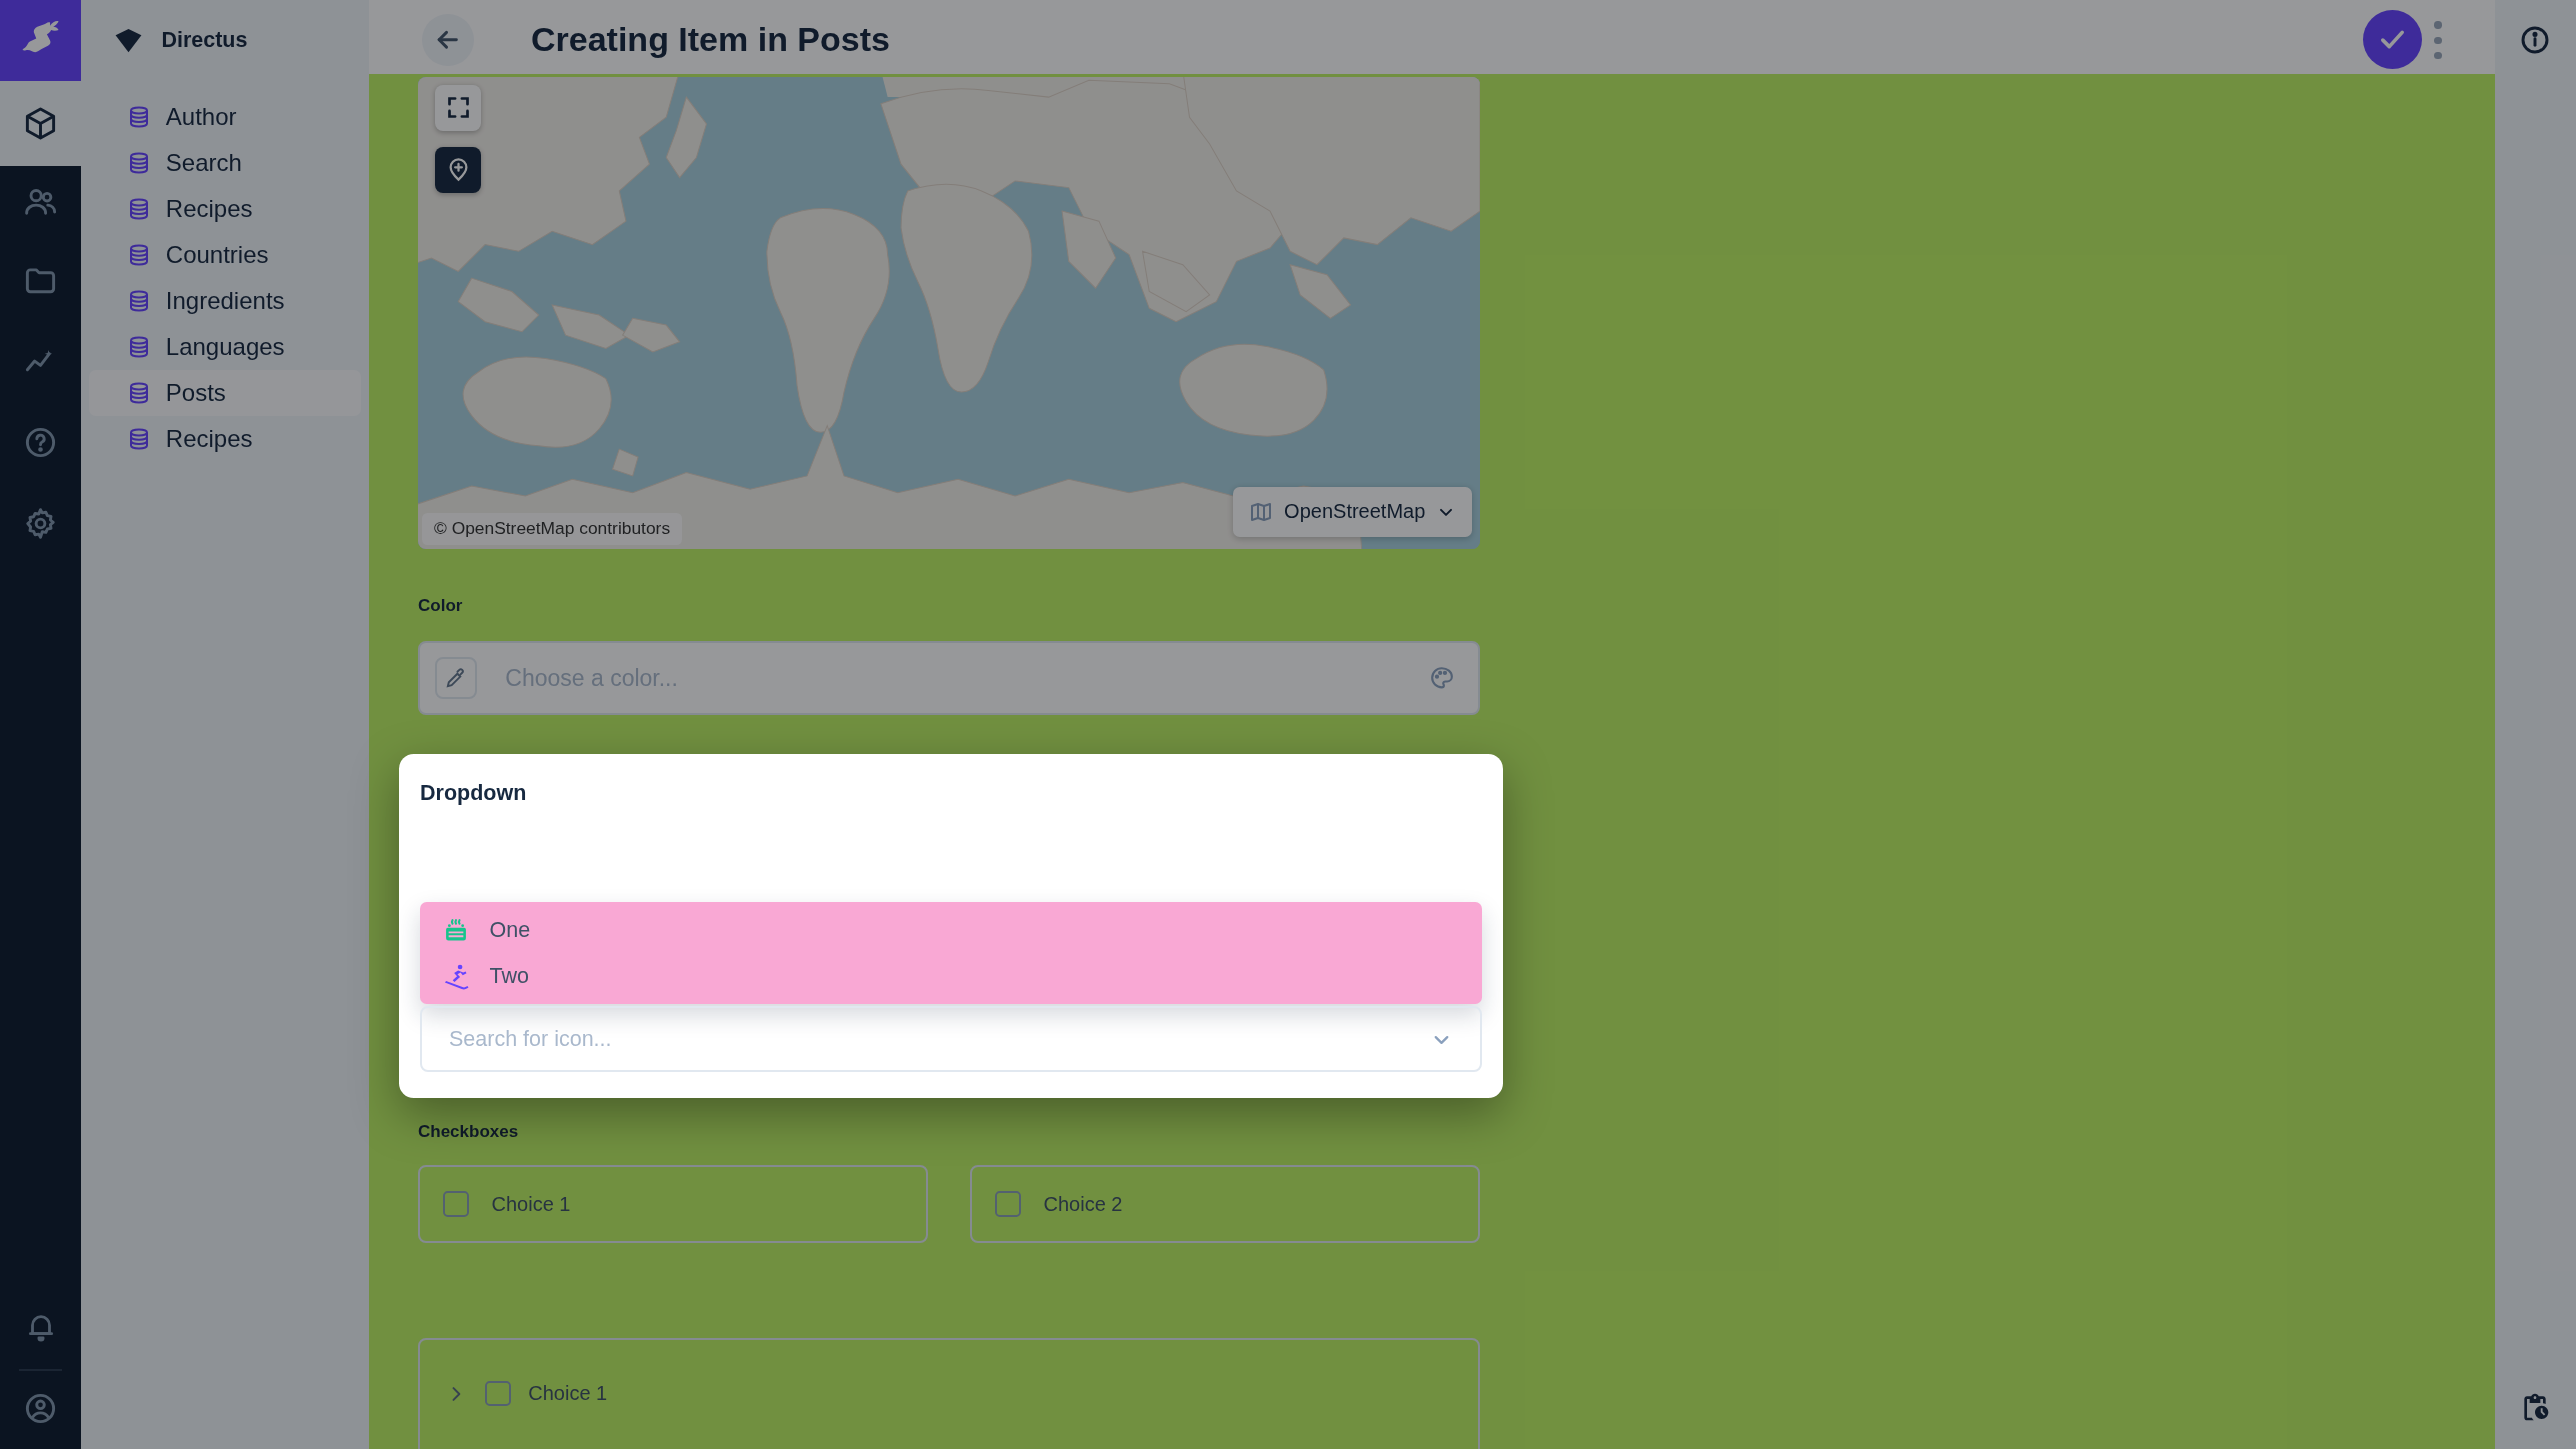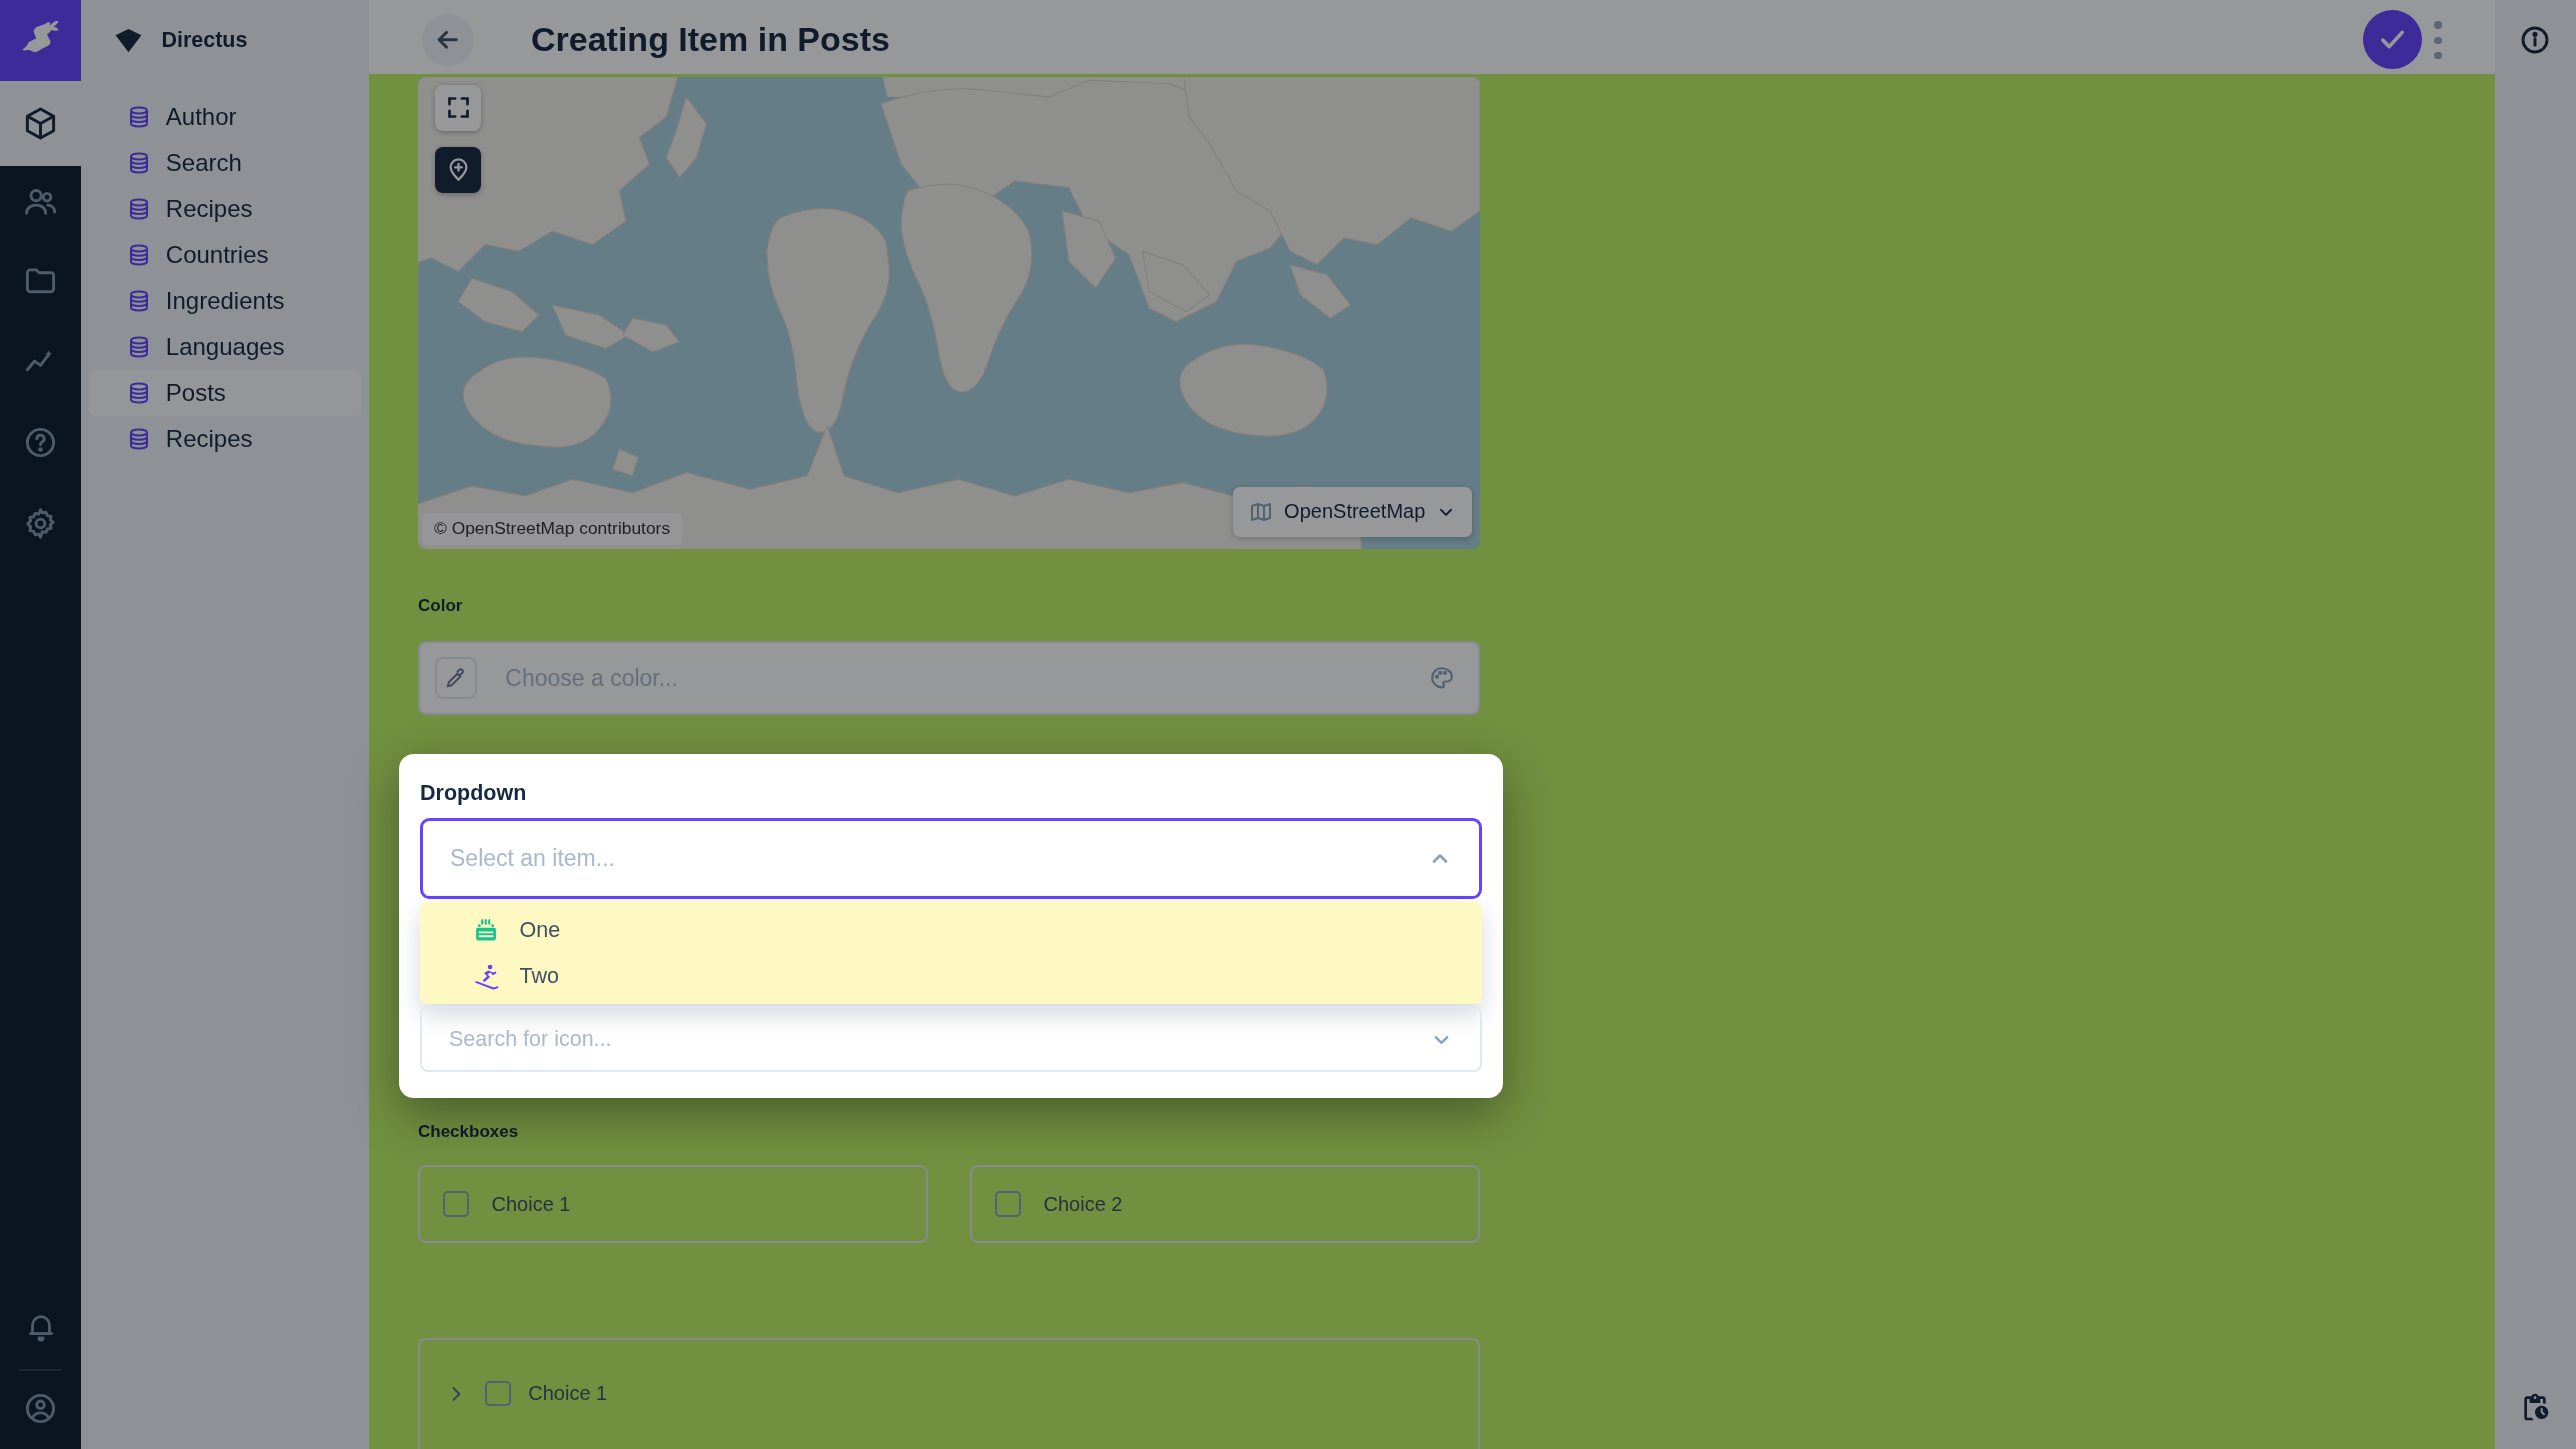--- a/index.html
+++ b/index.html
@@ -74,21 +74,21 @@
   .cbt-row { display:flex; align-items:center; gap:17.4px; padding-left:24px; height:48px; margin-bottom:21.5px; cursor:pointer; }
   .cbt-chev { color:#5a6b80; width:24px; display:flex; justify-content:center; }
   .cbt-indent { width:24px; }
 
   
   .overlay { left:0; top:0; width:2576px; height:1449px; background:rgba(8,10,14,0.42); z-index:10; }
   .modal-card { left:399px; top:754px; width:1104px; height:344px; background:#fff; border-radius:14.8px; z-index:20; box-shadow:0 16px 47px rgba(0,0,0,.35); }
   .dd-label { position:absolute; left:21px; top:27px; font-size:21.5px; font-weight:700; color:#172940; }
   .dd-select { position:absolute; left:21px; top:64px; width:1062px; height:81px; border:3.4px solid #6644ff; border-radius:9.4px; background:#fff; display:flex; align-items:center; padding:0 27px; cursor:pointer; }
   .dd-select .placeholder { flex:1; }
-  .dd-menu { position:absolute; left:21px; top:148px; width:1062px; height:102px; background:#fef9c3; border-radius:6.7px; box-shadow:0 10.7px 23px rgba(23,41,64,.18); padding-top:5.4px;padding-left:30px; }
+  .dd-menu { position:absolute; left:21px; top:148px; width:1062px; height:102px; background:#f9a8d4; border-radius:6.7px; box-shadow:0 10.7px 23px rgba(23,41,64,.18); padding-top:5.4px; }
   .dd-option { height:46px; display:flex; align-items:center; gap:20px; padding-left:21.5px; cursor:pointer; }
   .dd-option .opt-label { font-size:21.5px; font-weight:500; color:#3f5166; }
   .icon-input { position:absolute; left:21px; top:252px; width:1062px; height:66px; border:2px solid #e1e8f0; border-radius:8px; display:flex; align-items:center; padding:0 27px; cursor:pointer; }
   .icon-input .placeholder { flex:1; font-size:21.5px; }
 </style>
 </head>
 <body>
 
 <aside class="abs module-bar">
   <div class="abs logo-tile">
@@ -369,26 +369,20 @@
 
     </div>
   </div>
 </main>
 
 <div class="abs overlay"></div>
 
 <div class="abs modal-card">
   <div class="dd-label">Dropdown</div>
 
-  <div class="dd-select">
-    <span class="placeholder">Select an item...</span>
-    <svg class="chev" width="24" height="24" viewBox="0 0 24 24" fill="none" stroke="currentColor" stroke-width="2.6" stroke-linecap="round" stroke-linejoin="round">
-        <path d="M6 14.5l6-6 6 6"></path>
-      </svg>
-  </div>
 
   <div class="dd-menu">
     <div class="dd-option">
       <svg width="28" height="28" viewBox="0 0 24 24">
         <g fill="none" stroke="#17c48d" stroke-width="1.8" stroke-linecap="round">
           <path d="M9 3.5q-1 1.5 0 3M12 3.5q-1 1.5 0 3M15 3.5q-1 1.5 0 3"></path>
         </g>
         <circle cx="6.3" cy="8.3" r="1.2" fill="#17c48d"></circle>
           <circle cx="17.7" cy="8.3" r="1.2" fill="#17c48d"></circle>
         <path fill="#17c48d" d="M5 10h14a1.5 1.5 0 0 1 1.5 1.5V19A2 2 0 0 1 18.5 21h-13A2 2 0 0 1 3.5 19v-7.5A1.5 1.5 0 0 1 5 10zm.7 3.2h12.6v1.6H5.7zm0 3.4h12.6v1.6H5.7z" fill-rule="evenodd"></path>

